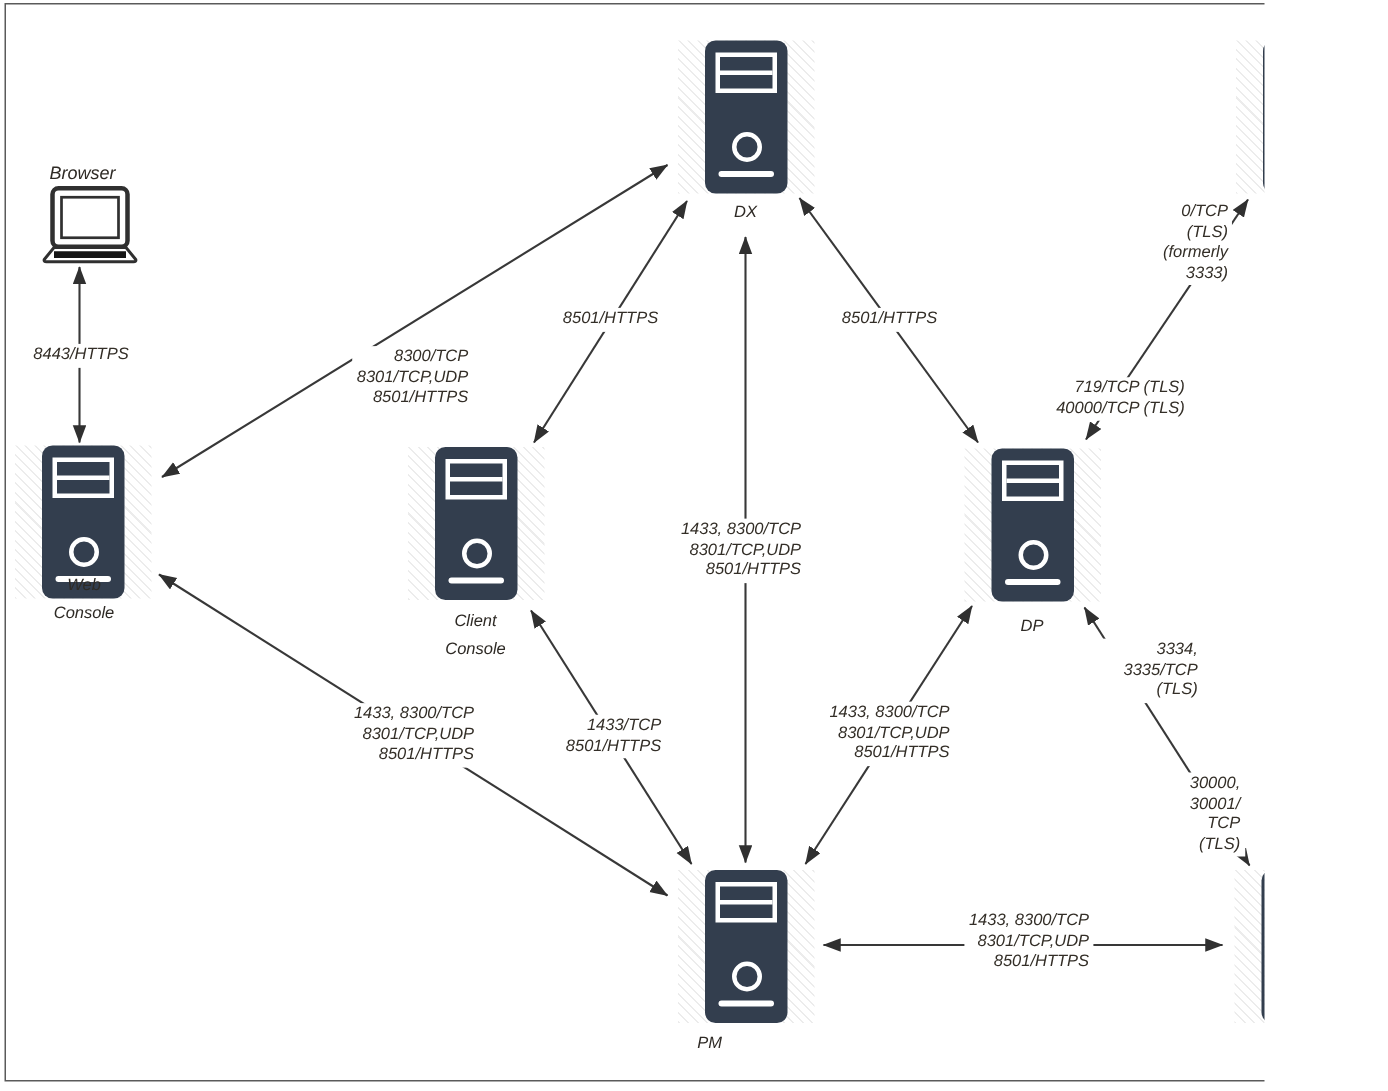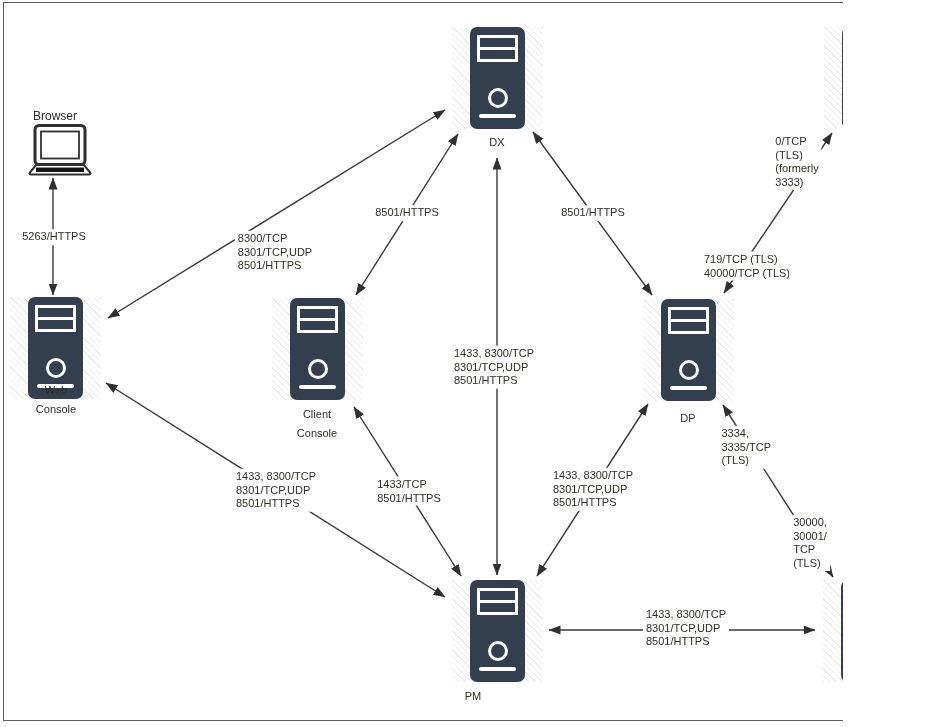--- a/index.html
+++ b/index.html
@@ -1,18 +1,18 @@
 <!DOCTYPE html>
 <html><head>
 <meta charset="utf-8">
 <style>
   html,body { margin:0; padding:0; background:#fff; }
   .canvas {
     position:relative; width:843px; height:727px; background:#fff;
-    font-family:"Liberation Sans", sans-serif; overflow:hidden;
+    font-family:"Liberation Sans", sans-serif; overflow:hidden;font-style:italic;
   }
   .frame {
     position:absolute; left:3px; top:2px; width:917px; height:717px;
     border:1px solid #5a5a5a; pointer-events:none;
   }
   svg.edges { position:absolute; left:0; top:0; width:925px; height:727px; }
   svg.edges line { stroke:#383838; stroke-width:1.4; }
 
   .node { position:absolute; width:55px; height:102px; }
   .hatch {
@@ -43,21 +43,21 @@
     background:#fff; border-radius:2px;
   }
   .node-label {
     position:absolute; transform:translate(-50%,-50%);
     font-size:11px; line-height:19px; color:#2e2a25;
     text-align:center; white-space:pre-line;
   }
   .edge-label {
     position:absolute; transform:translate(-50%,-50%);
     font-size:11px; line-height:13.5px; color:#332e27;
-    text-align:left; white-space:pre-line;
+    text-align:right; white-space:pre-line;
     background:#fff; padding:1px 3px;
   }
   .laptop { position:absolute; left:0; top:0; }
 </style>
 </head>
 <body>
 
 <div class="canvas">
 
   <svg class="edges" viewBox="0 0 925 727">
@@ -167,21 +167,21 @@
     <div class="server">
       <div class="bays">
           <div class="bay-divider"></div>
         </div>
       <div class="power"></div>
       <div class="slot"></div>
     </div>
   </div>
   <div class="node-label" style="left:868px; top:696px;">AI Engine</div>
 
-  <div class="edge-label" style="left:54px;  top:237px;">5263/HTTPS</div>
+  <div class="edge-label" style="left:54px;  top:237px;">8443/HTTPS</div>
   <div class="edge-label" style="left:275px; top:212px;margin-top:40px;">8300/TCP
 8301/TCP,UDP
 8501/HTTPS</div>
   <div class="edge-label" style="left:407px; top:213px;">8501/HTTPS</div>
   <div class="edge-label" style="left:593px; top:213px;">8501/HTTPS</div>
   <div class="edge-label" style="left:494px; top:367px;">1433, 8300/TCP
 8301/TCP,UDP
 8501/HTTPS</div>
   <div class="edge-label" style="left:276px; top:490px;">1433, 8300/TCP
 8301/TCP,UDP

